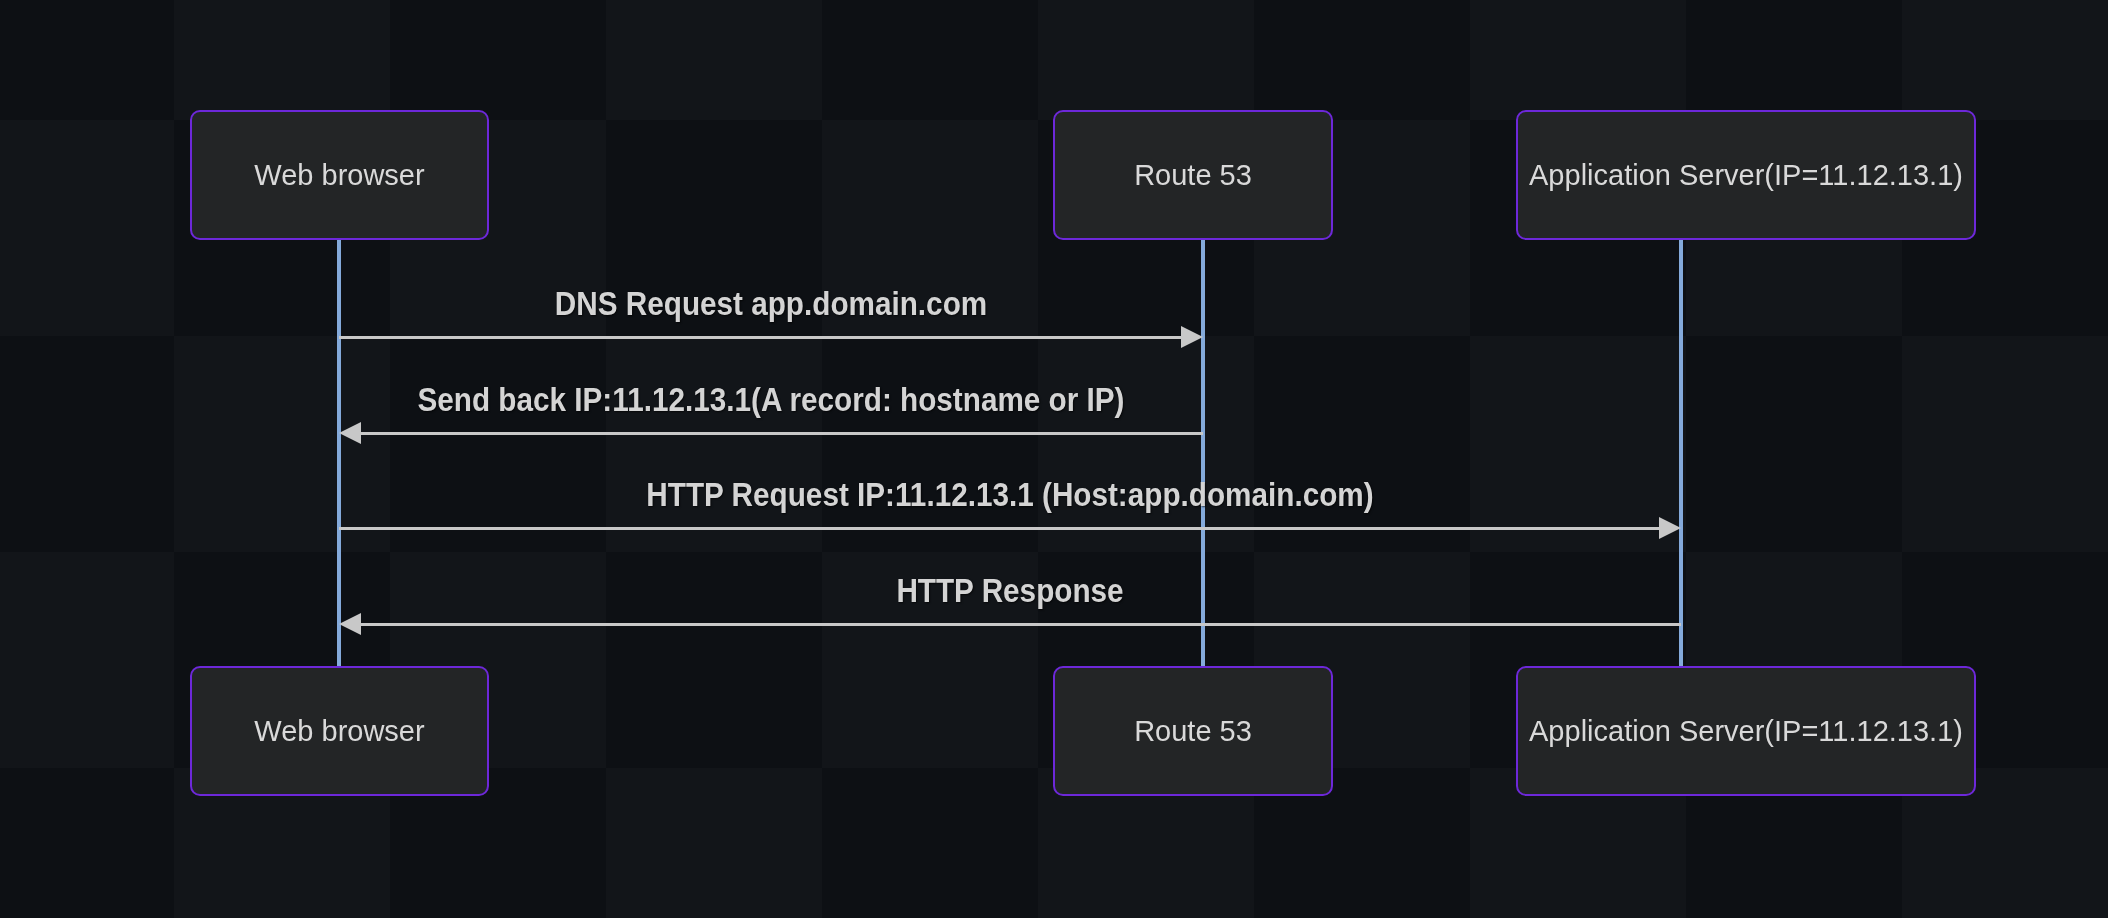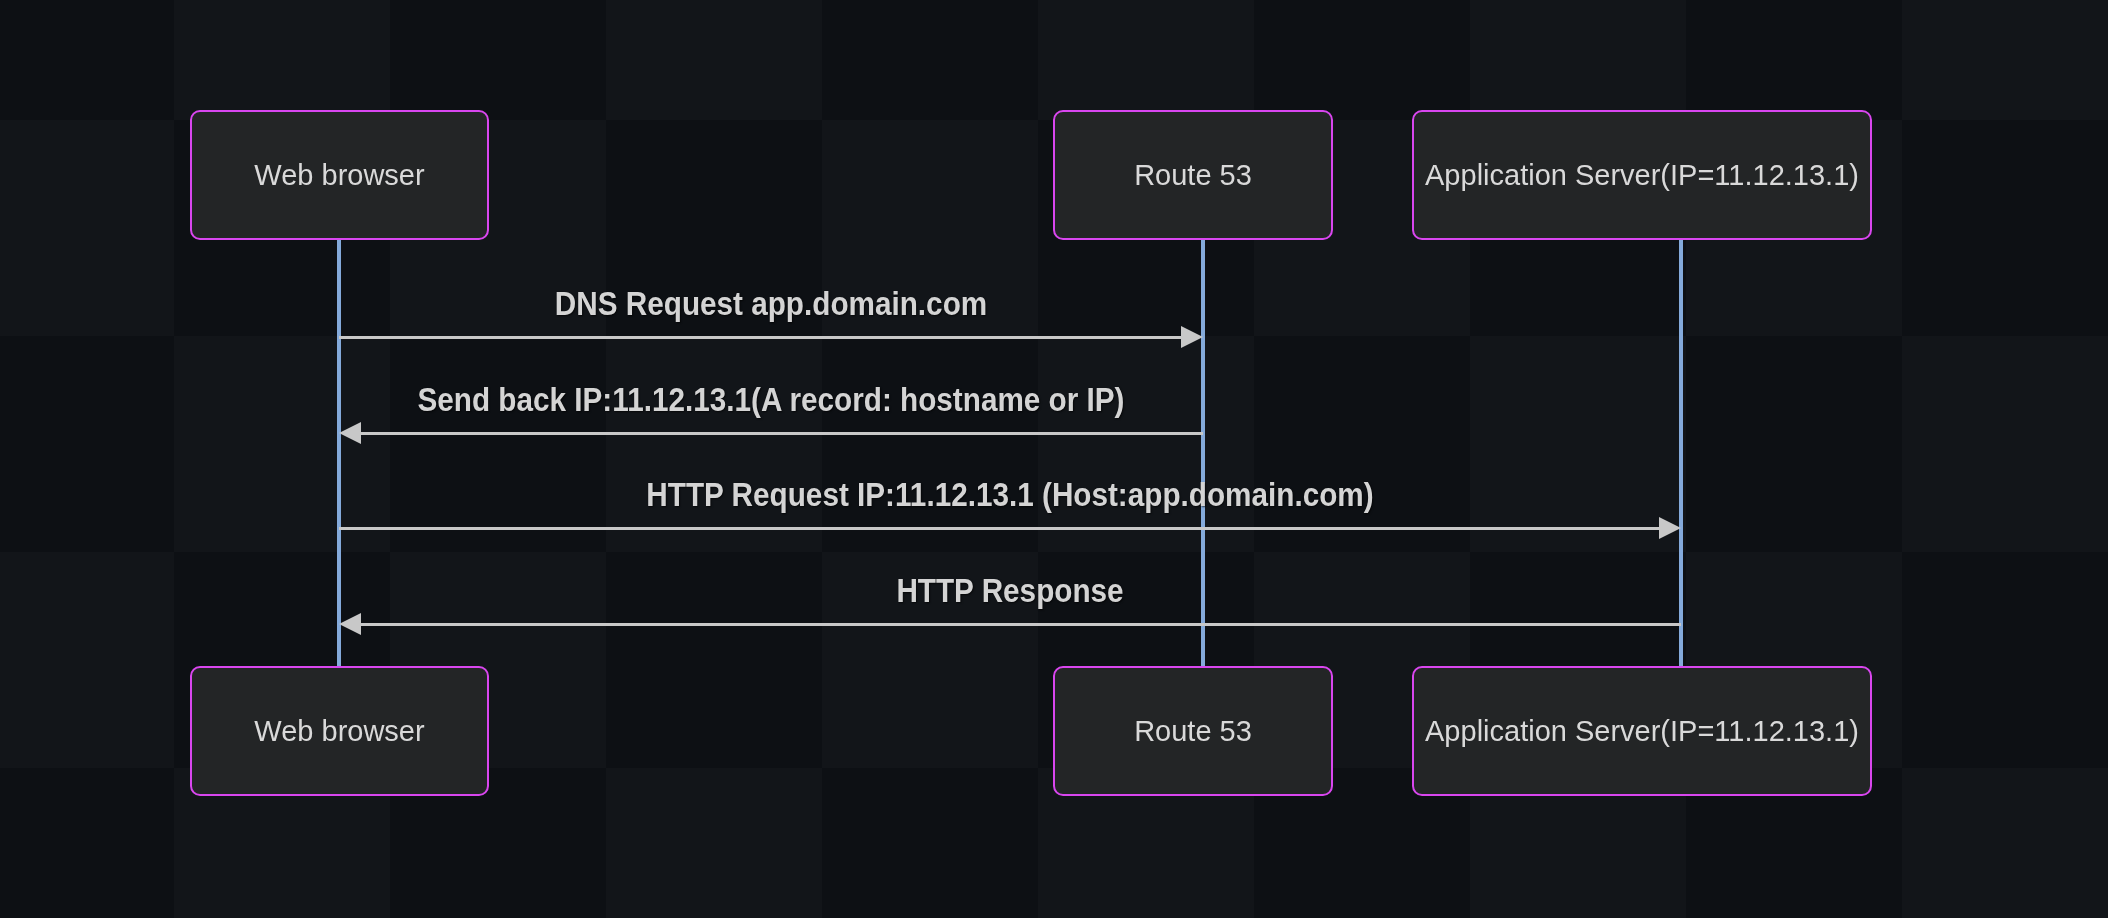--- a/index.html
+++ b/index.html
@@ -24,39 +24,39 @@
     background-size: 432px 432px;
     background-position: -42px -96px;
     pointer-events: none;
   }
 
   
   .actor {
     position: absolute;
     height: 130px;
     background: #232526;
-    border: 2px solid #d946ef;
+    border: 2px solid #6d28d9;
     border-radius: 10px;
     display: flex;
     align-items: center;
     justify-content: center;
     box-sizing: border-box;
     z-index: 3;
   }
   .actor span {
     color: #d9d9d9;
     font-size: 29px;
     letter-spacing: 0px;
     white-space: nowrap;
   }
   .row-top .actor    { top: 110px; }
   .row-bottom .actor { top: 666px; }
   .actor.a-web    { left: 190px;  width: 299px; }
   .actor.a-route  { left: 1053px; width: 280px; }
-  .actor.a-server { left: 1412px; width: 460px; }
+  .actor.a-server { left: 1516px; width: 460px; }
 
   
   .lifeline {
     position: absolute;
     top: 240px;
     height: 428px;
     width: 4px;
     background: #84aadb;
     z-index: 1;
   }

